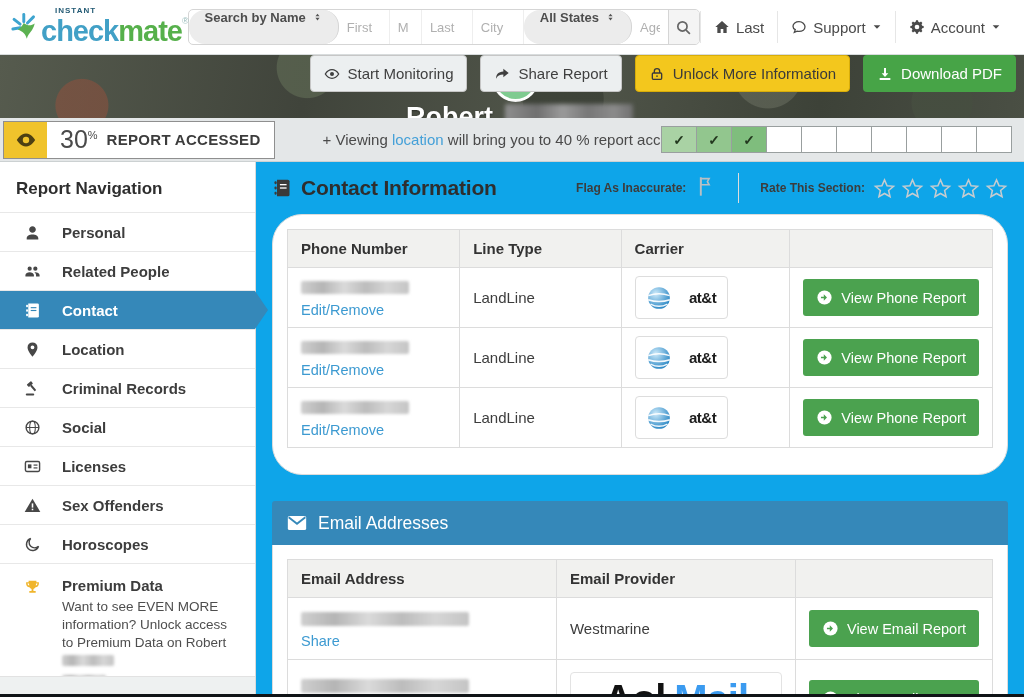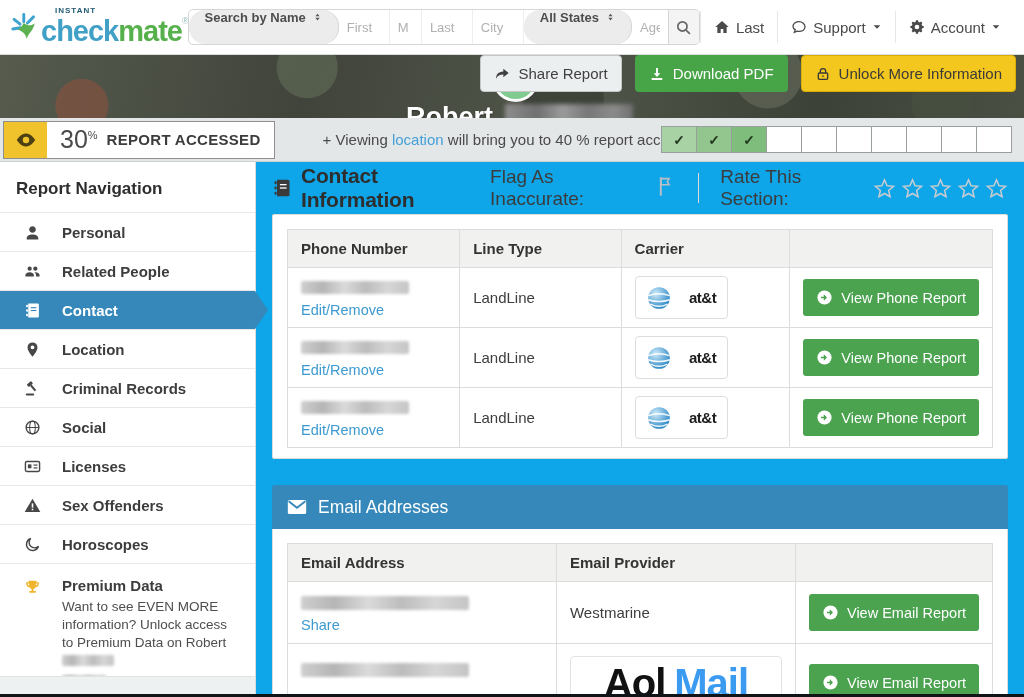--- a/index.html
+++ b/index.html
@@ -94,29 +94,29 @@
     background:linear-gradient(90deg,#cfcfcf,#b5b5b5 20%,#dadada 40%,#bcbcbc 60%,#d6d6d6 80%,#c4c4c4); filter:blur(1.6px); }
   .sb-footer { border-top:1px solid #e2e2e2; background:#eef1f1; height:20px; position:absolute; bottom:0; left:0; right:0; }
 
   
   .main { flex:1; padding:0 16px; overflow:hidden; }
   .section-head { height:52px; display:flex; align-items:center; }
   .sh-icon { color:#3a3a3a; display:flex; margin-right:9px; }
   .sh-icon svg { width:20px; height:20px; fill:currentColor; }
   .section-title { font-size:21px; font-weight:bold; color:#2e2e2e; letter-spacing:-.2px; }
   .flag-group { margin-left:auto; display:flex; align-items:center; gap:10px; }
-  .flag-label, .rate-label { font-size:19px; font-weight:normal; color:#3c3c3c; }
+  .flag-label, .rate-label { font-size:12px; font-weight:bold; color:#3c3c3c; }
   .flag-icon svg { width:21px; height:23px; stroke:#b9bfc4; fill:none; cursor:pointer; }
   .vdivider { width:1px; height:30px; background:#ddd; margin:0 21px; }
   .rate-group { display:flex; align-items:center; gap:8px; }
   .stars { display:flex; gap:5px; }
   .stars svg { width:23px; height:23px; stroke:#c6ccd0; fill:none; cursor:pointer; }
 
   .card { background:#fff; border:1px solid #dcdcdc; border-radius:2px; padding:14px; }
-  .phone-card { padding-bottom:10px; }
+  .phone-card { padding-bottom:26px;border-radius:30px; }
   table { width:100%; border-collapse:collapse; font-size:15px; color:#3d3d3d; }
   th { background:#f1f1ef; border:1px solid #dcdcdc; text-align:left; padding:10px 13px; font-size:15px; color:#333; font-weight:bold; }
   td { border:1px solid #dcdcdc; padding:8px 13px; vertical-align:middle; background:#fff; }
   .phone-table td { height:60px; }
   .c1{width:26%}.c2{width:26%}.c3{width:26%}.c4{width:22%}
   .cell-link { color:#3d9ad1; font-size:14.5px; text-decoration:none; display:inline-block; margin-top:7px; }
   .redact-phone { width:108px; height:13px; }
   .redact-email { width:168px; height:14px; }
 
   .att-box { width:93px; height:43px; border:1px solid #ddd; border-radius:4px; display:flex; align-items:center; justify-content:center; gap:17px; background:#fff; }
@@ -218,39 +218,46 @@
       <svg viewBox="0 0 24 24">
           <path d="M12 12.5c2.6 0 4.7-2.1 4.7-4.7S14.6 3 12 3 7.3 5.2 7.3 7.8s2.1 4.7 4.7 4.7zm0 2.3c-4.5 0-8.2 2.3-8.2 5.2V22h16.4v-2c0-2.9-3.7-5.2-8.2-5.2z"></path>
         </svg>
     </div>
     <div class="person-name">
       <span>Robert</span>
       <span class="name-redact"></span>
     </div>
     <div class="banner-buttons">
       <button class="btn btn-light">
+        <svg viewBox="0 0 24 24" style="fill:none;stroke-width:2">
+            <path d="M2 12s4-6.5 10-6.5S22 12 22 12s-4 6.5-10 6.5S2 12 2 12z"></path>
+            <circle cx="12" cy="12" r="3" fill="#3f3f3f" stroke="none"></circle>
+          </svg>
+        <span>Start Monitoring</span>
+      </button>
+      <button class="btn btn-light">
         <svg viewBox="0 0 24 24" style="stroke:none">
             <path d="M14 4l8 6.5L14 17v-4.2C8.5 12.8 5.2 15 3 19c.3-6.5 3.5-10.4 11-10.8z"></path>
           </svg>
         <span>Share Report</span>
-      </button>
-      <button class="btn btn-green">
-        <svg viewBox="0 0 24 24">
-            <path d="M10.5 3h3v8h3.5L12 16.5 7 11h3.5z"></path>
-            <path d="M4 18h16v3H4z"></path>
-          </svg>
-        <span>Download PDF</span>
       </button>
       <button class="btn btn-yellow">
         <svg viewBox="0 0 24 24" style="fill:none;stroke-width:2">
             <rect x="5" y="10.5" width="14" height="9.5" rx="1.5"></rect>
             <path d="M8 10.5V8a4 4 0 0 1 8 0v2.5"></path>
             <circle cx="12" cy="15.2" r="1.2" fill="#3a3a3a" stroke="none"></circle>
           </svg>
         <span>Unlock More Information</span>
+      </button>
+      <button class="btn btn-green">
+        <svg viewBox="0 0 24 24">
+            <path d="M10.5 3h3v8h3.5L12 16.5 7 11h3.5z"></path>
+            <path d="M4 18h16v3H4z"></path>
+          </svg>
+        <span>Download PDF</span>
       </button>
     </div>
   </div>
 
   <div class="progressbar">
     <div class="access-box">
       <div class="eye-box">
         <svg viewBox="0 0 24 24">
             <path fill-rule="evenodd" d="M12 5C6 5 2 12 2 12s4 7 10 7 10-7 10-7-4-7-10-7zm0 10.5a3.5 3.5 0 1 1 0-7 3.5 3.5 0 0 1 0 7z"></path>
           </svg>

